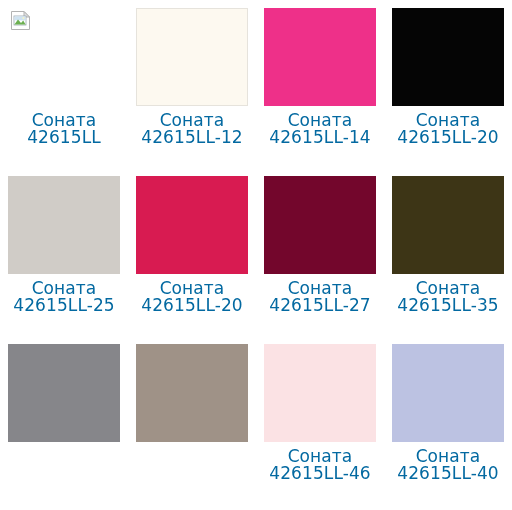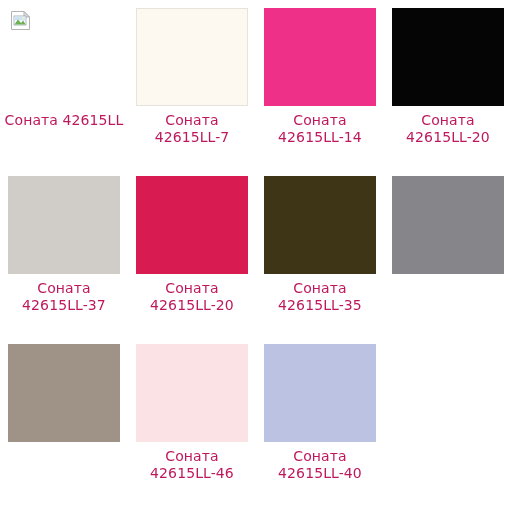--- a/index.html
+++ b/index.html
@@ -79,23 +79,23 @@
     height: 21px;
     margin-top: 2px;
     margin-left: 2px;
     position: relative;
   }
 
   .caption {
     margin-top: 6px;
     width: 120px;
     text-align: center;
-    font-size: 14px;
+    font-size: 17px;
     line-height: 17px;
-    color: #be185d;
+    color: #0369a1;
     word-wrap: break-word;
     letter-spacing: 0.1px;
   }
 </style>
 </head>
 <body>
 
 <div class="clipped-row">Соната 42615LL, Соната 42615LL-11, Соната 42615LL-15</div>
 
 <div class="grid">
@@ -110,45 +110,51 @@
             <circle cx="13.4" cy="8.2" r="1.1" fill="#f2f2c8"></circle>
             <path d="M3 18.5 L18.5 3" stroke="#ffffff" stroke-width="0"></path>
           </svg></span>
       </div>
       <span class="caption">Соната 42615LL</span>
     </a>
     <a class="cell">
       <div class="swatch-wrap">
         <span class="swatch bordered" style="background: rgb(253, 249, 240);"></span>
       </div>
-      <span class="caption">Соната 42615LL-7</span>
+      <span class="caption">Соната 42615LL-12</span>
     </a>
     <a class="cell">
       <div class="swatch-wrap">
         <span class="swatch" style="background: rgb(238, 48, 137);"></span>
       </div>
       <span class="caption">Соната 42615LL-14</span>
     </a>
     <a class="cell">
       <div class="swatch-wrap">
         <span class="swatch" style="background: rgb(5, 5, 5);"></span>
       </div>
       <span class="caption">Соната 42615LL-20</span>
     </a>
     <a class="cell">
       <div class="swatch-wrap">
         <span class="swatch" style="background: rgb(208, 204, 199);"></span>
       </div>
-      <span class="caption">Соната 42615LL-37</span>
+      <span class="caption">Соната 42615LL-25</span>
     </a>
     <a class="cell">
       <div class="swatch-wrap">
         <span class="swatch" style="background: rgb(216, 27, 81);"></span>
       </div>
       <span class="caption">Соната 42615LL-20</span>
+    </a>
+    <a class="cell">
+      <div class="swatch-wrap">
+        <span class="swatch" style="background: rgb(115, 6, 44);"></span>
+      </div>
+      <span class="caption">Соната 42615LL-27</span>
     </a>
     <a class="cell">
       <div class="swatch-wrap">
         <span class="swatch" style="background: rgb(61, 53, 22);"></span>
       </div>
       <span class="caption">Соната 42615LL-35</span>
     </a>
     <a class="cell">
       <div class="swatch-wrap">
         <span class="swatch" style="background: rgb(134, 134, 138);"></span>

